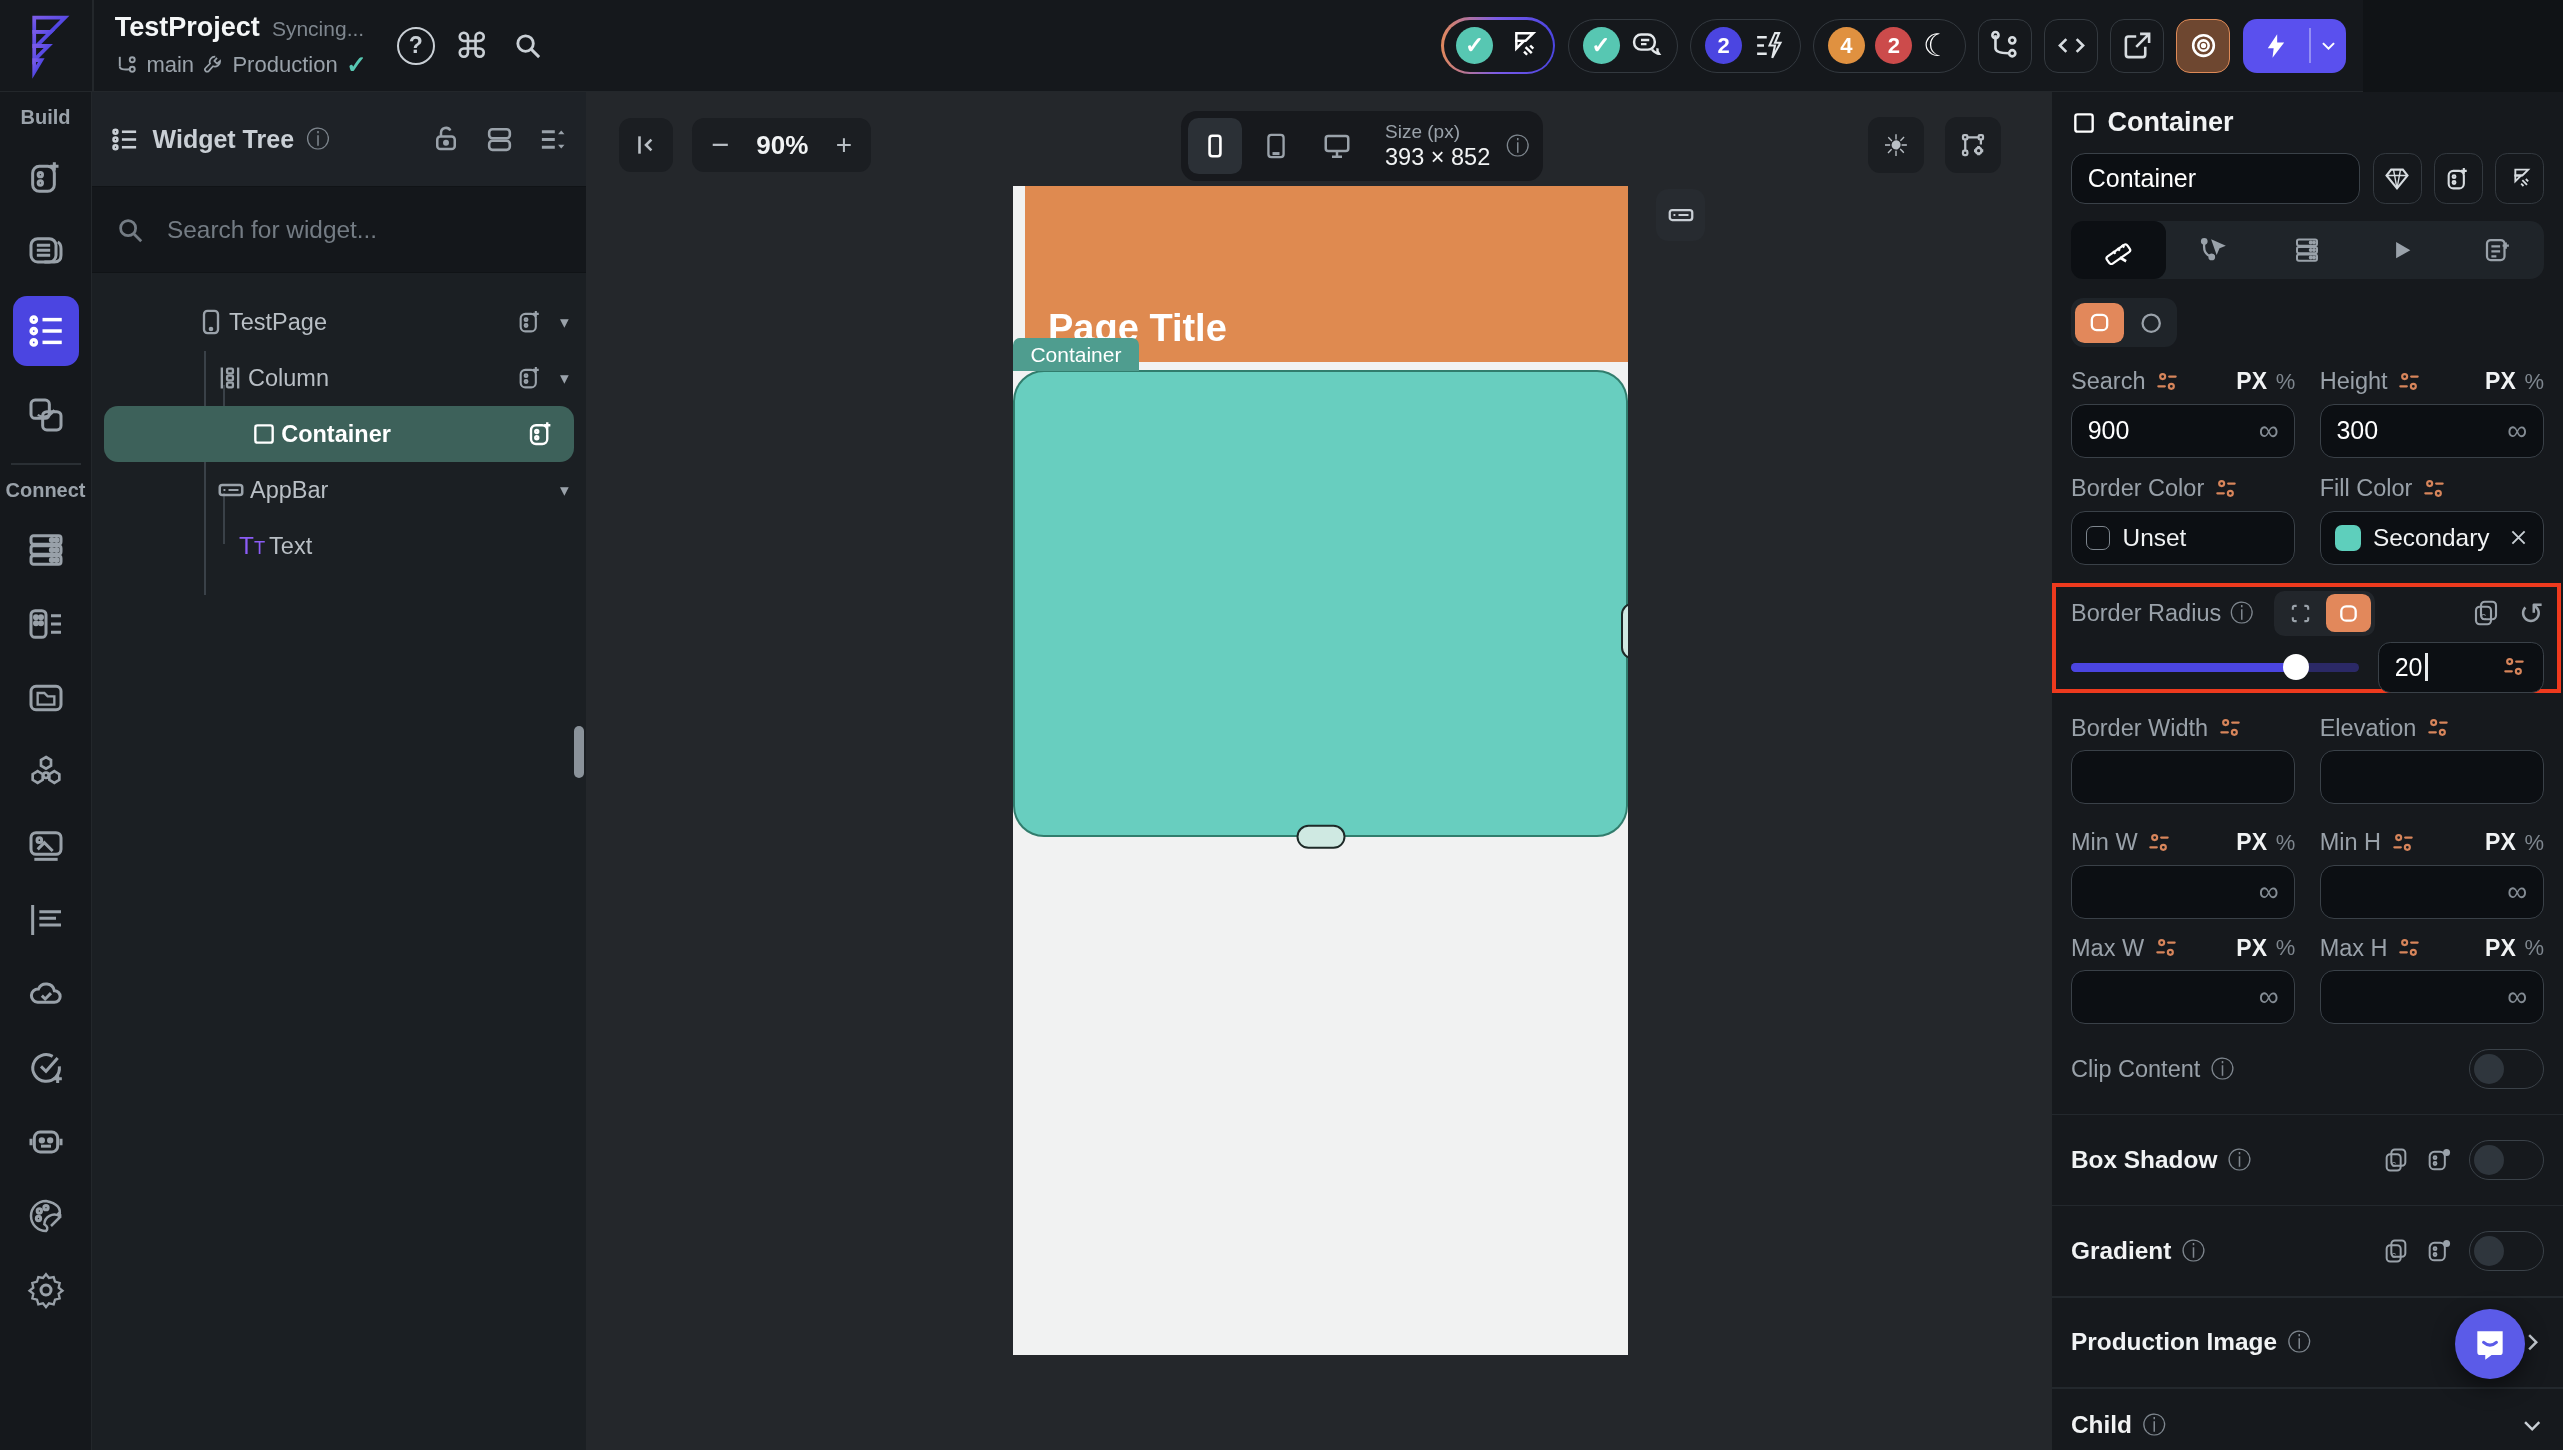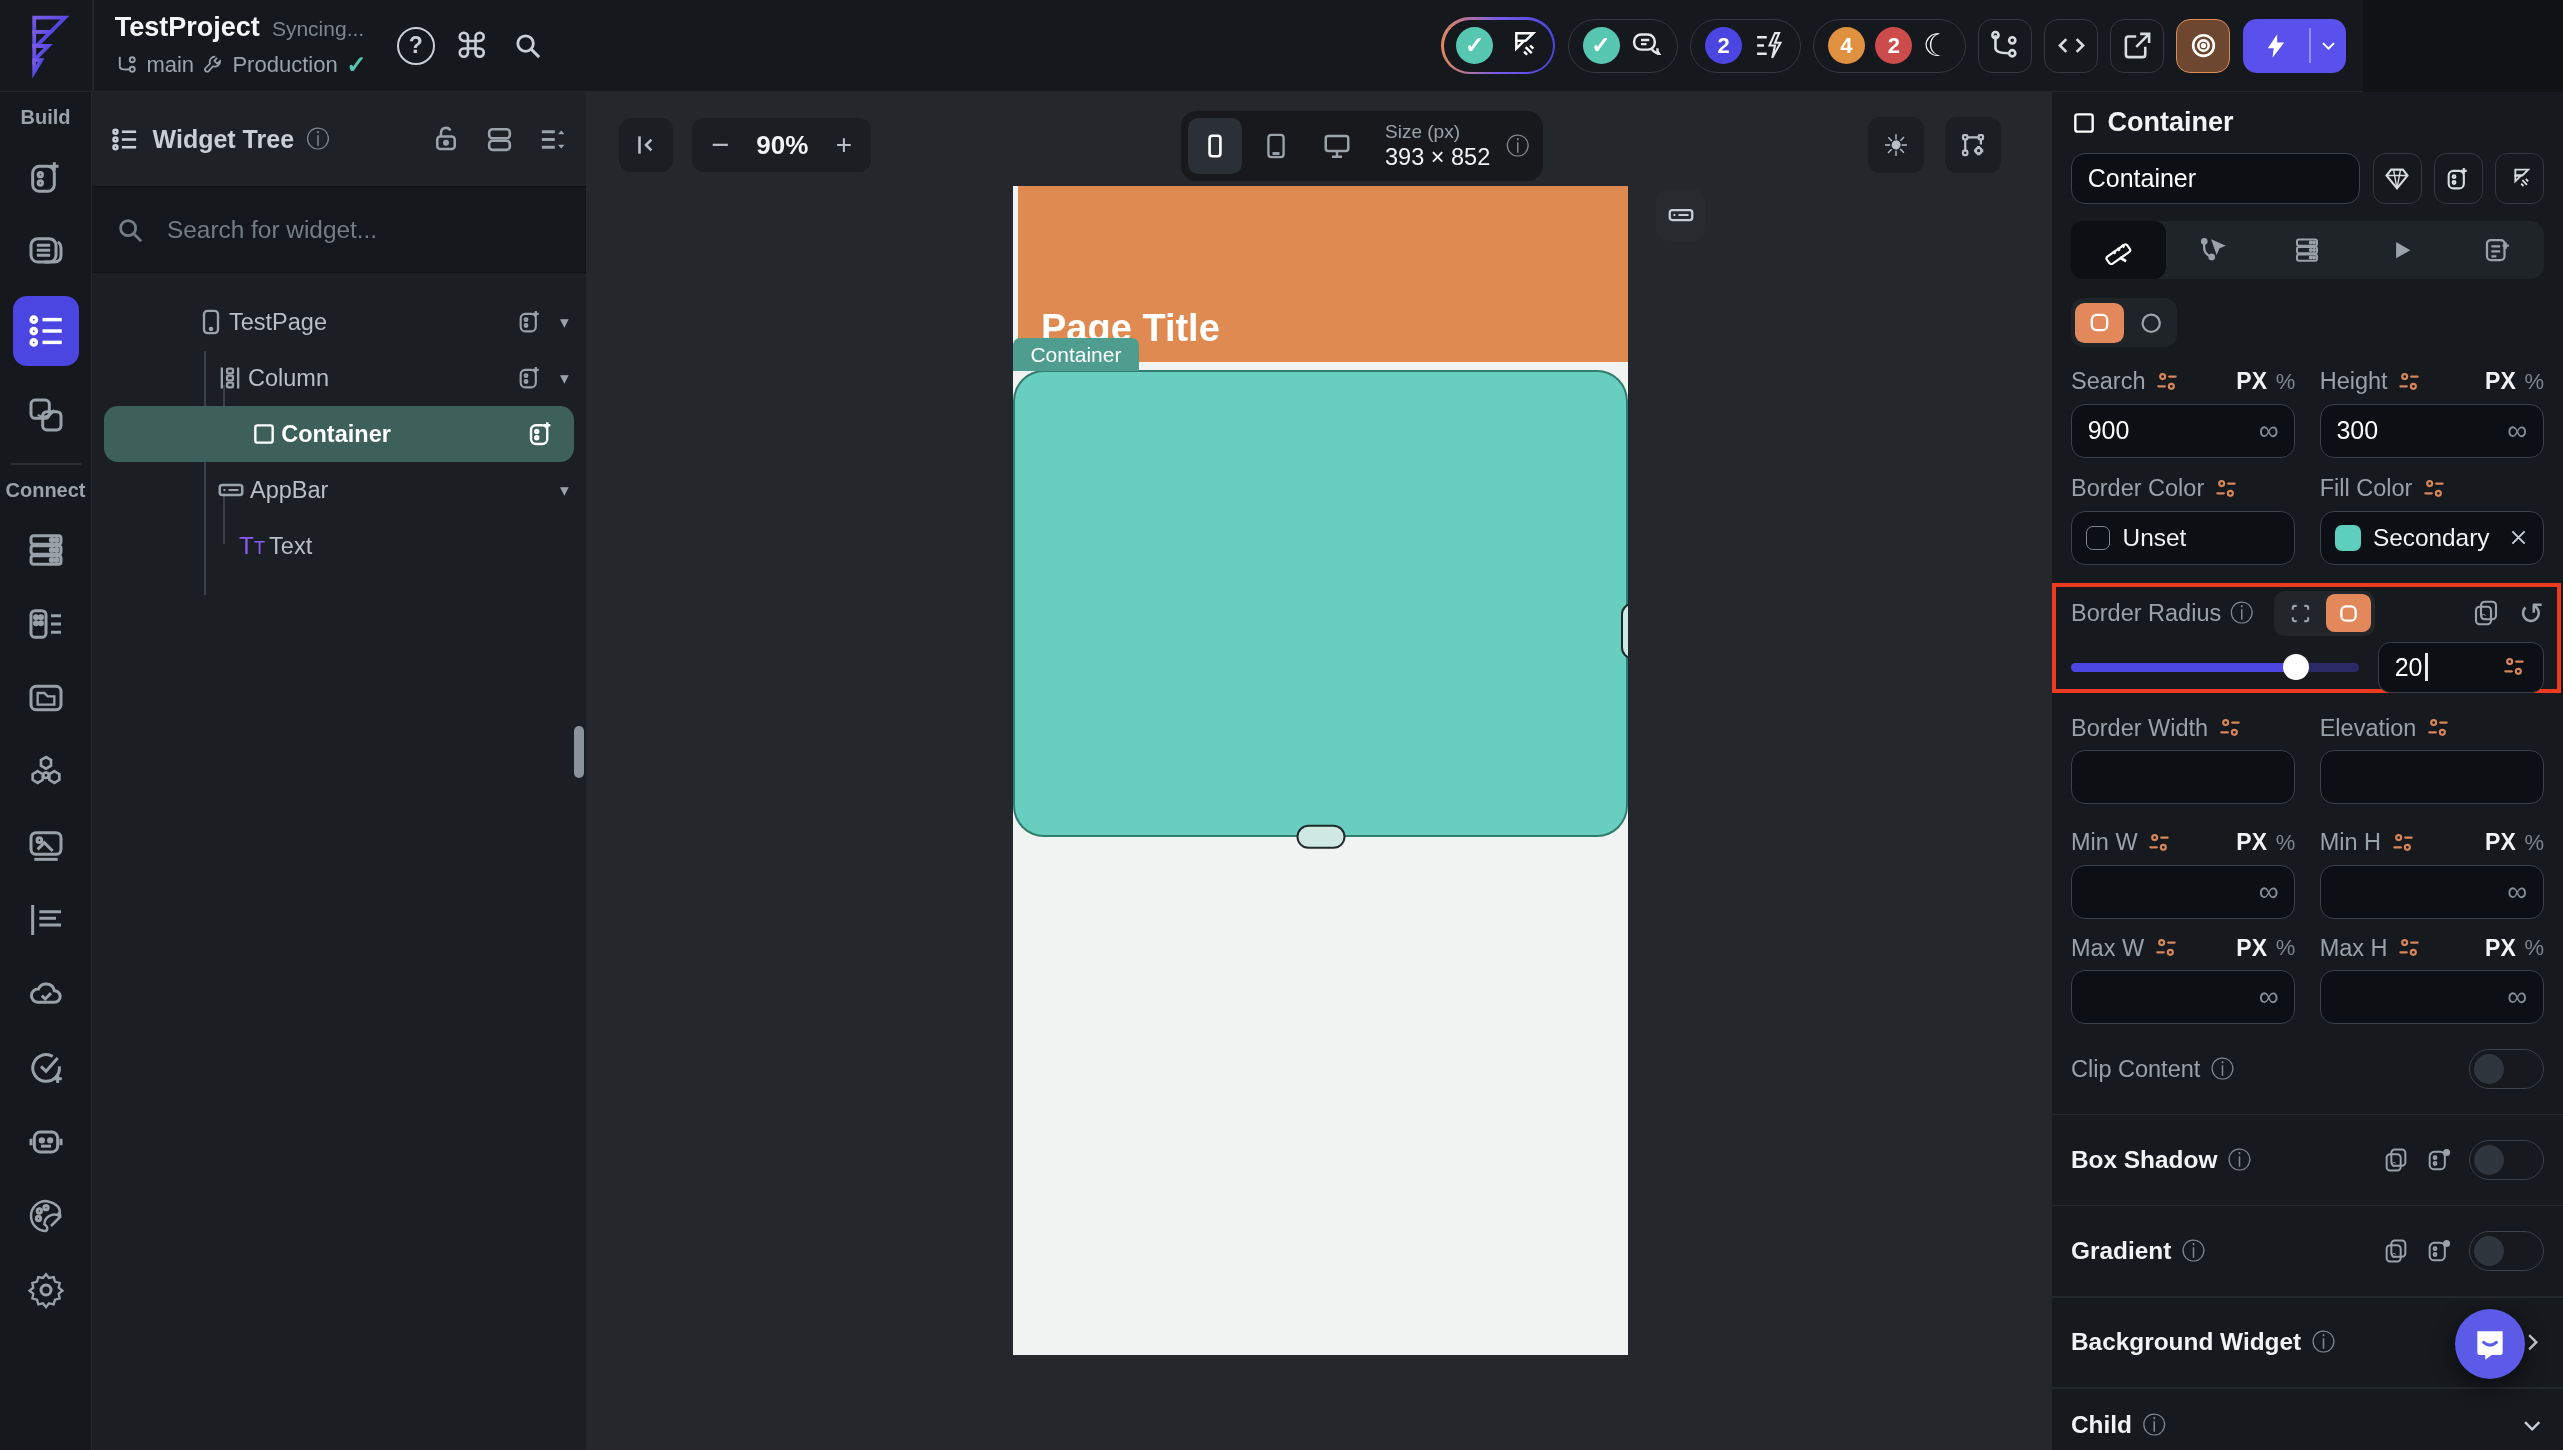--- a/index.html
+++ b/index.html
@@ -40,21 +40,21 @@
   .connector{position:absolute;width:1.7px;background:#3A4148}
   .caret{color:#9AA2AA;font-size:17.4px}
   
   #canvas{left:586px;top:92px;width:1465px;height:1358px;background:#24272B;overflow:hidden}
   .cbtn{background:#1B1E22;border-radius:12.2px;display:flex;align-items:center;justify-content:center;color:#B9BFC5}
   .zoomgrp{background:#1B1E22;border-radius:12.2px;display:flex;align-items:center;justify-content:space-between;padding:0 19px;color:#F1F3F4}
   .devgrp{background:#17191D;border-radius:15.7px;display:flex;align-items:center;padding:7px;gap:7px}
   .devseg{width:54px;height:56px;border-radius:10.5px;display:flex;align-items:center;justify-content:center;color:#9AA2AA}
   .devseg.sel{background:#2B3036;color:#FFF}
   #phone{left:427px;top:94px;width:615px;height:1169px;background:#F1F2F2;position:absolute;overflow:hidden}
-  #appbar{left:5px;top:0;width:615px;height:176px;position:absolute;display:flex;align-items:flex-end;padding:0 0 12.2px 23px}
+  #appbar{left:12px;top:0;width:615px;height:176px;position:absolute;display:flex;align-items:flex-end;padding:0 0 12.2px 23px}
   .pagetitle{color:#FFF;font-size:38px;font-weight:bold}
   #ctn{left:0;top:184px;width:615px;height:467px;position:absolute;border-radius:31px;border:2.6px solid rgba(40,110,94,.85)}
   .selbadge{position:absolute;left:0;top:152px;height:33px;padding:0 17.4px;background:#4F9D8F;color:#FFF;font-size:21px;display:flex;align-items:center;border-radius:7px 7px 0 0}
   .handle-h{position:absolute;left:50%;top:651px;transform:translate(-50%,-50%);width:49px;height:24.4px;border-radius:12.2px;background:#CFE9E2;border:2.6px solid #1E2A28}
   .handle-v{position:absolute;left:608px;top:417px;width:23px;height:56px;border-radius:11.3px;background:#CFE9E2;border:2.6px solid #1E2A28}
   
   #insp{left:2051px;top:92px;width:512px;height:1358px;background:#16191D;border-left:1.7px solid #23272B;overflow:hidden}
   .isec{padding:0 19px}
   .lblrow{display:flex;align-items:center;gap:8.7px;font-size:23.5px;color:#99A1A9}
   .unit-px{margin-left:auto;font-weight:bold;color:#F1F3F4;font-size:23px}
@@ -867,21 +867,21 @@
             <circle cx="8.6" cy="15" r="1.2"></circle>
             <circle cx="18.5" cy="5.5" r="3" fill="#9AA2AA" stroke="none"></circle>
           </svg>
         <div class="tog"></div>
       </div>
     </div>
 
     <div class="hr"></div>
 
     <div class="secrow">
-      <span class="bold-lab">Background Widget</span>
+      <span class="bold-lab">Production Image</span>
       <span class="info">ⓘ</span>
       <svg width="24.4" height="24.4" viewBox="0 0 24 24" fill="none" stroke="#C9CFD5" stroke-width="2.4" style="margin-left:auto">
           <path d="M9 5 L16 12 L9 19"></path>
         </svg>
     </div>
 
     <div class="hr"></div>
 
     <div class="secrow" style="height:49px">
       <span class="bold-lab">Child</span>

